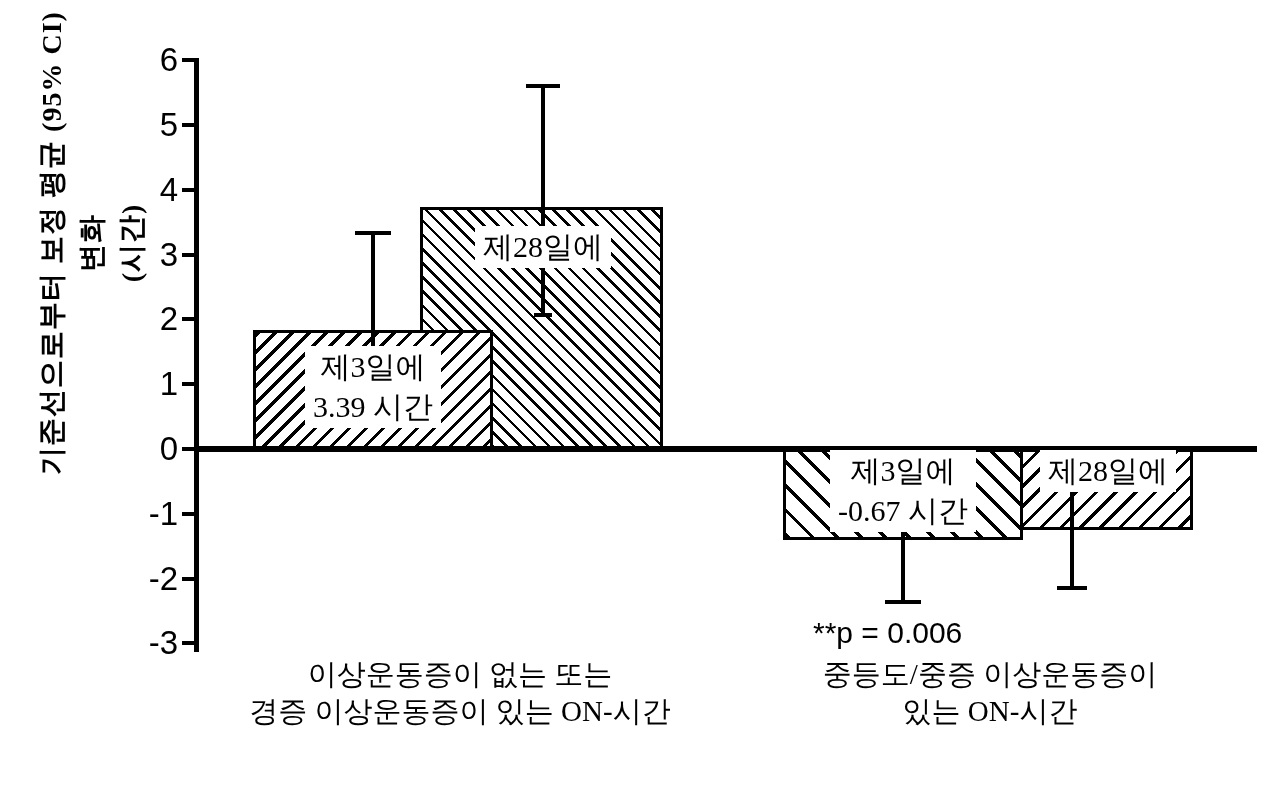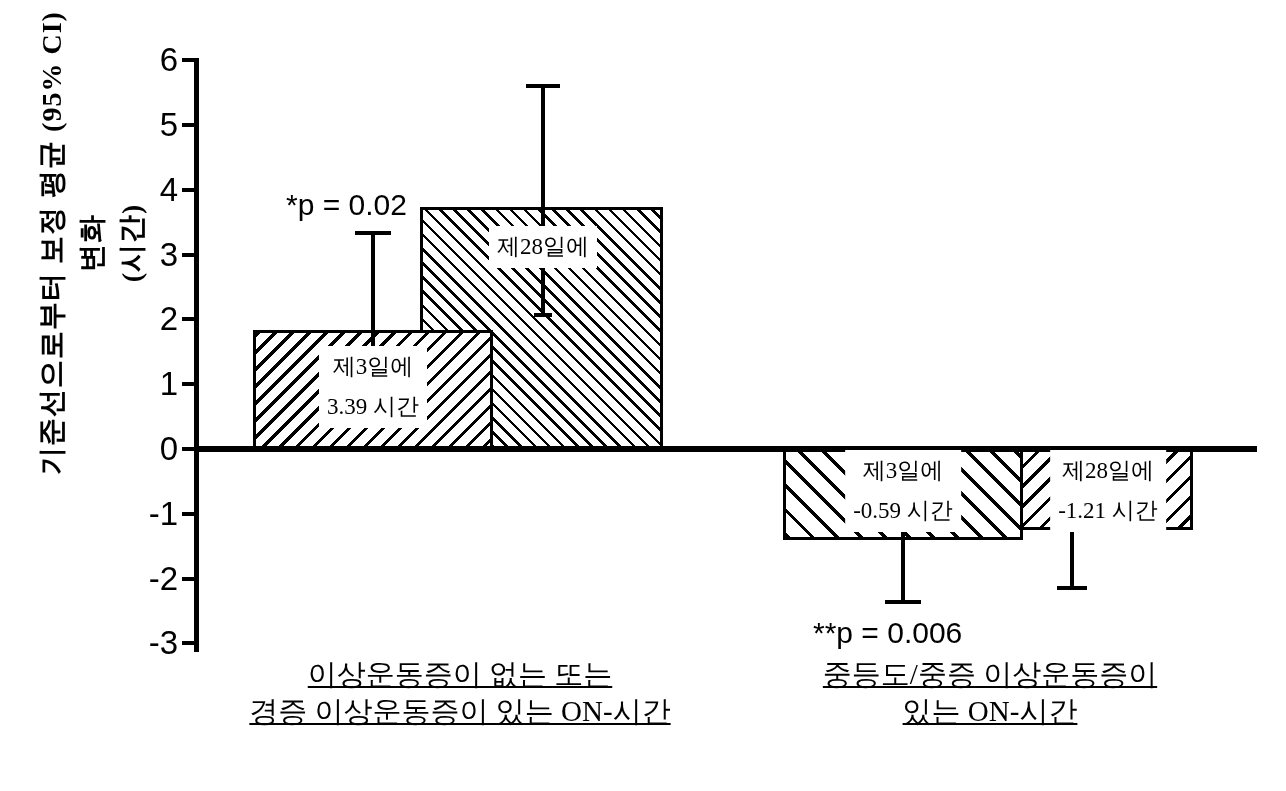--- a/index.html
+++ b/index.html
@@ -20,27 +20,27 @@
   .bar{position:absolute;border:3px solid #000;box-sizing:border-box;background-color:#fff;}
   .hatch-fwd  {background-image:repeating-linear-gradient(135deg,#000 0 3px,  transparent 3px 12px);}
   .hatch-bwd  {background-image:repeating-linear-gradient(45deg, #000 0 2.5px,transparent 2.5px 10px);}
   .hatch-bwdw {background-image:repeating-linear-gradient(45deg, #000 0 3.5px,transparent 3.5px 17px);}
   .hatch-fwdw {background-image:repeating-linear-gradient(135deg,#000 0 3px,  transparent 3px 14px);}
   .z1{z-index:1;} .z2{z-index:2;}
   
   .errline,.errcap{position:absolute;background:#000;z-index:3;}
   
   .barlabel{position:absolute;z-index:4;background:#fff;padding:1px 8px;text-align:center;
-            font-size:23px;line-height:40px;white-space:nowrap;transform:translateX(-50%);}
+            font-size:30px;line-height:40px;white-space:nowrap;transform:translateX(-50%);}
   
   .pval{position:absolute;font-family:"Liberation Sans","DejaVu Sans",sans-serif;
         font-size:30px;line-height:34px;white-space:nowrap;}
   
   .cat{position:absolute;width:520px;transform:translateX(-50%);text-align:center;
-       font-size:29px;line-height:37px;text-decoration:underline;}
+       font-size:29px;line-height:37px;}
 </style>
 </head>
 <body>
 
 <div class="canvas">
 
   <div class="ylabel">
     <div>기준선으로부터 보정 평균 (95% CI) 변화</div>
     <div>(시간)</div>
   </div>
@@ -92,28 +92,26 @@
 
   <div class="barlabel" id="lab-0-0" style="left:373px;top:346px;">
     <div>제3일에</div>
     <div>3.39 시간</div>
   </div>
   <div class="barlabel" id="lab-0-1" style="left:543px;top:226px;">
     <div>제28일에</div>
   </div>
   <div class="barlabel" id="lab-1-0" style="left:903px;top:450px;">
     <div>제3일에</div>
-    <div>-0.59 시간</div>
+    <div>-0.67 시간</div>
   </div>
   <div class="barlabel" id="lab-1-1" style="left:1108px;top:450px;">
     <div>제28일에</div>
-    <div>-1.21 시간</div>
   </div>
 
-  <div class="pval" style="left:286px;top:188px;">*p = 0.02</div>
   <div class="pval" style="left:803px;top:616px;margin-left:10px;">**p = 0.006</div>
 
   <div class="cat" style="left:460px;top:656px;">
     <div>이상운동증이 없는 또는</div>
     <div>경증 이상운동증이 있는 ON-시간</div>
   </div>
   <div class="cat" style="left:990px;top:656px;">
     <div>중등도/중증 이상운동증이</div>
     <div>있는 ON-시간</div>
   </div>

